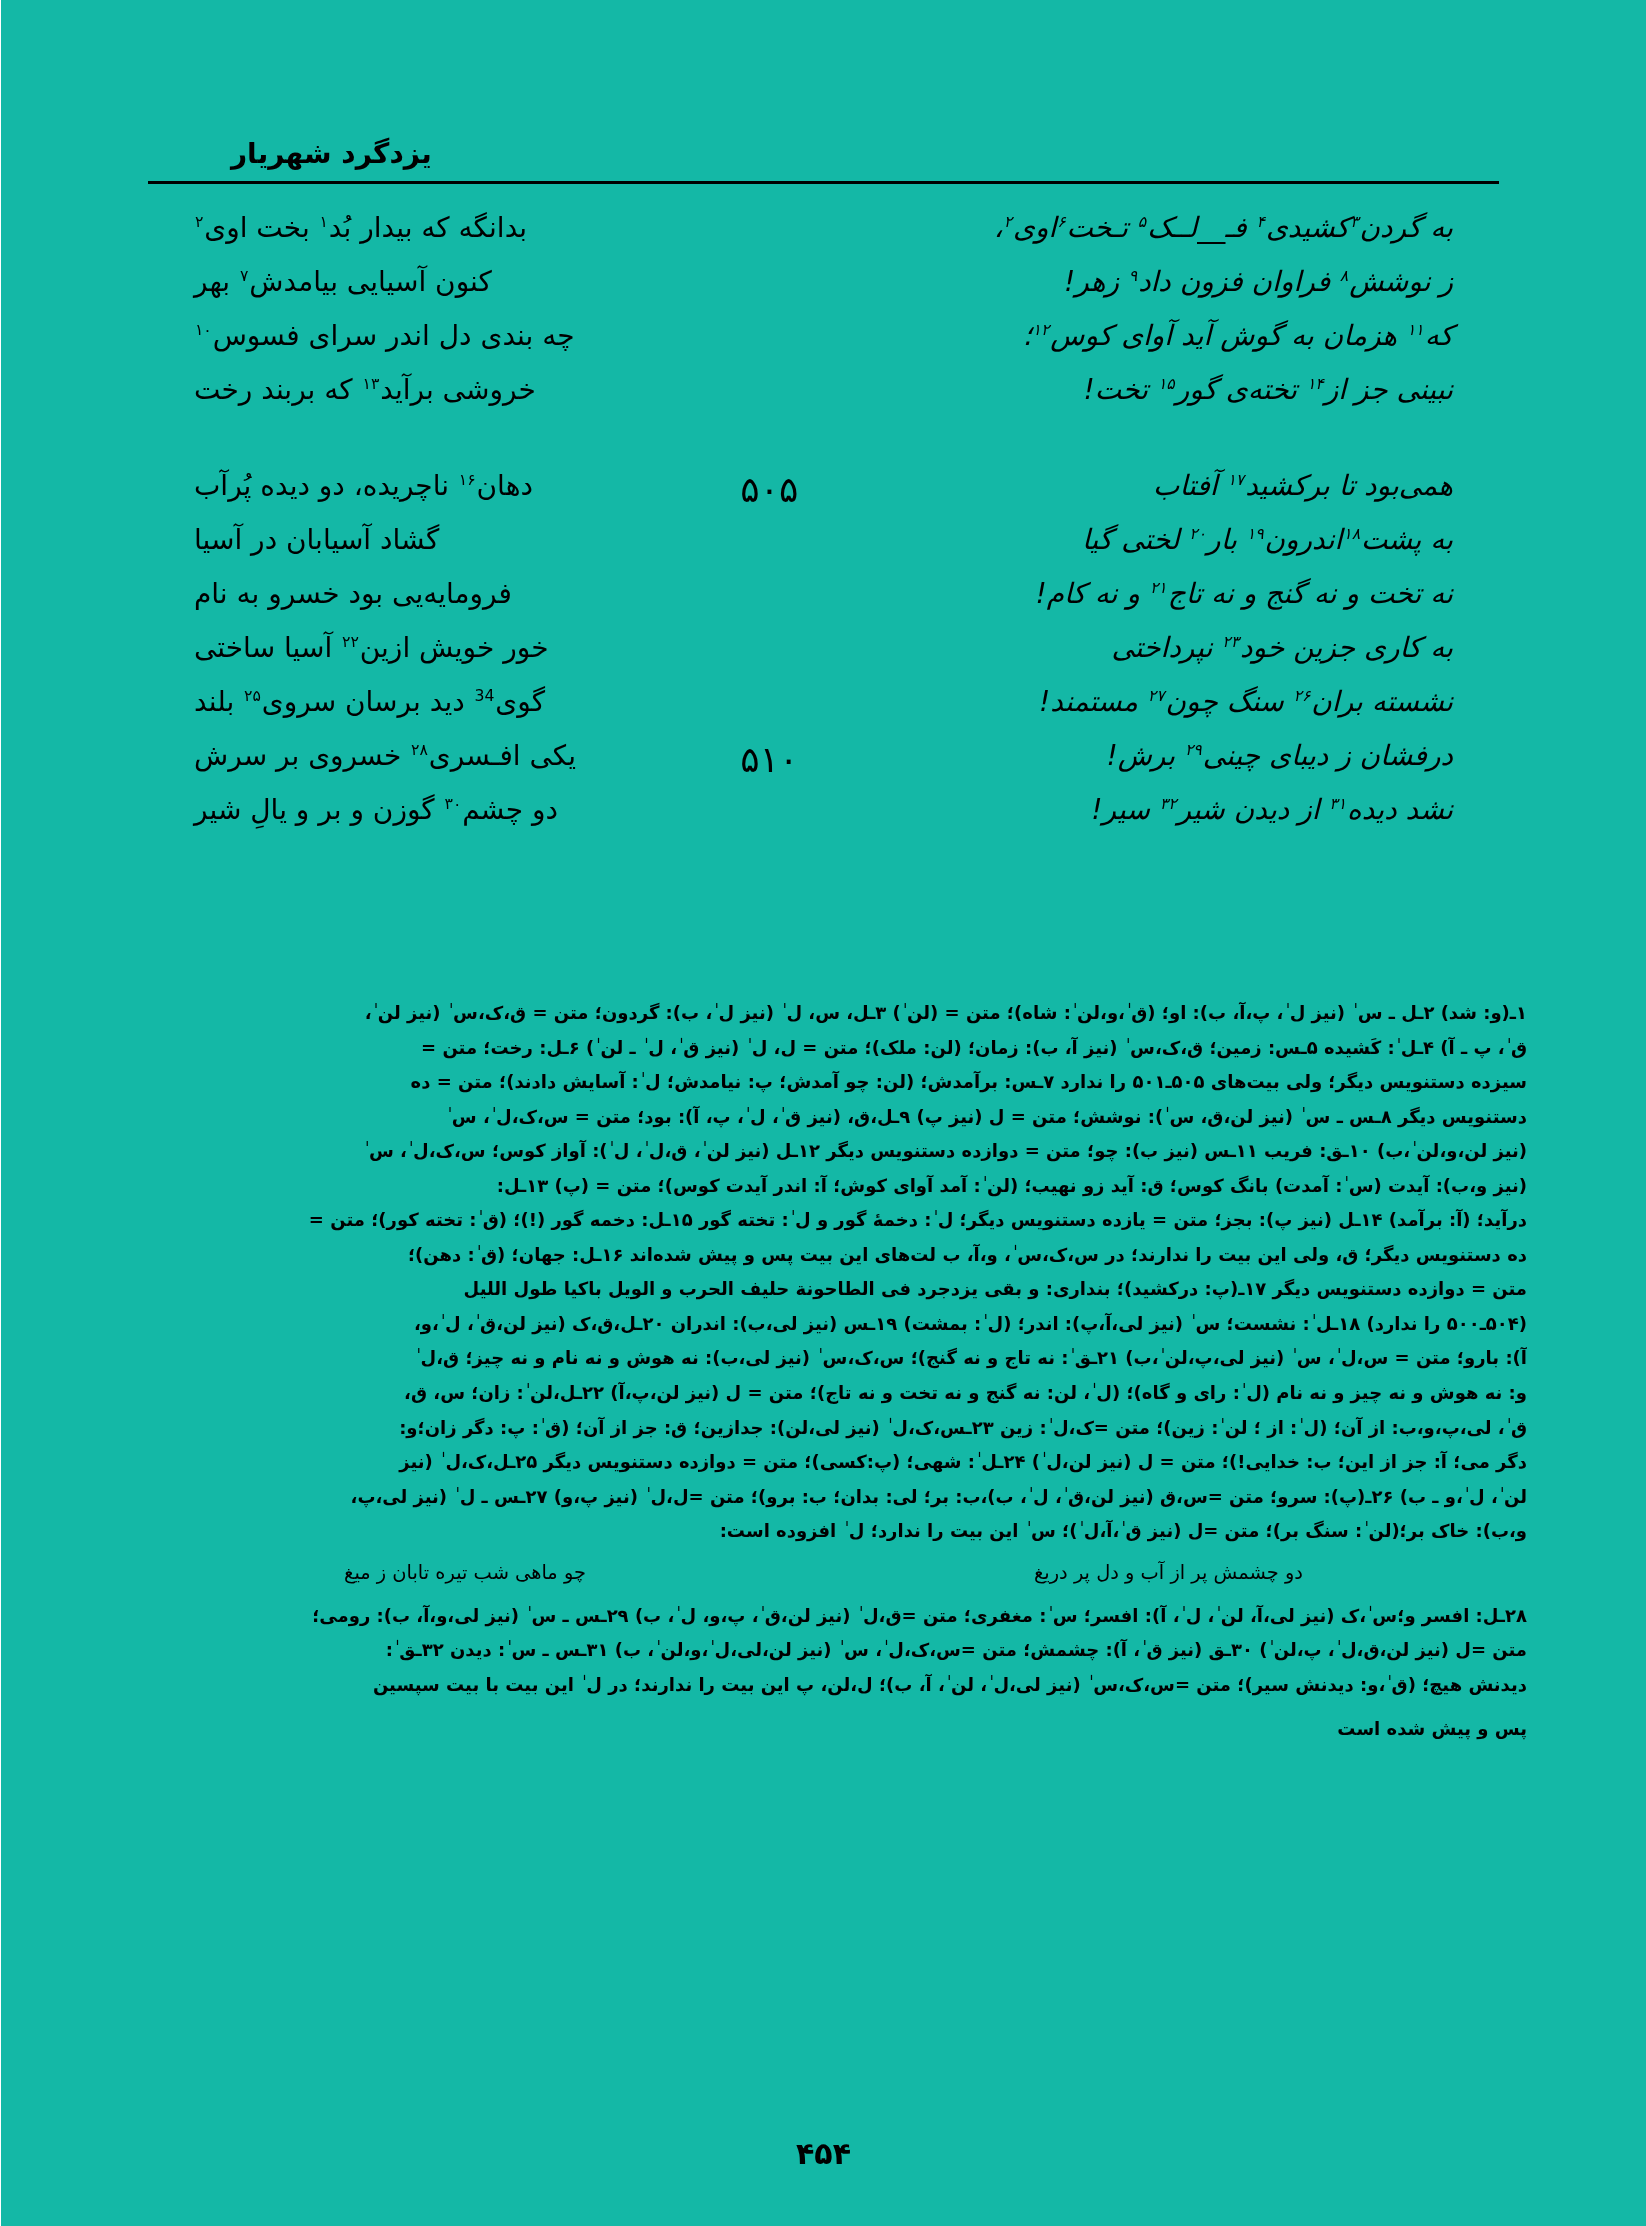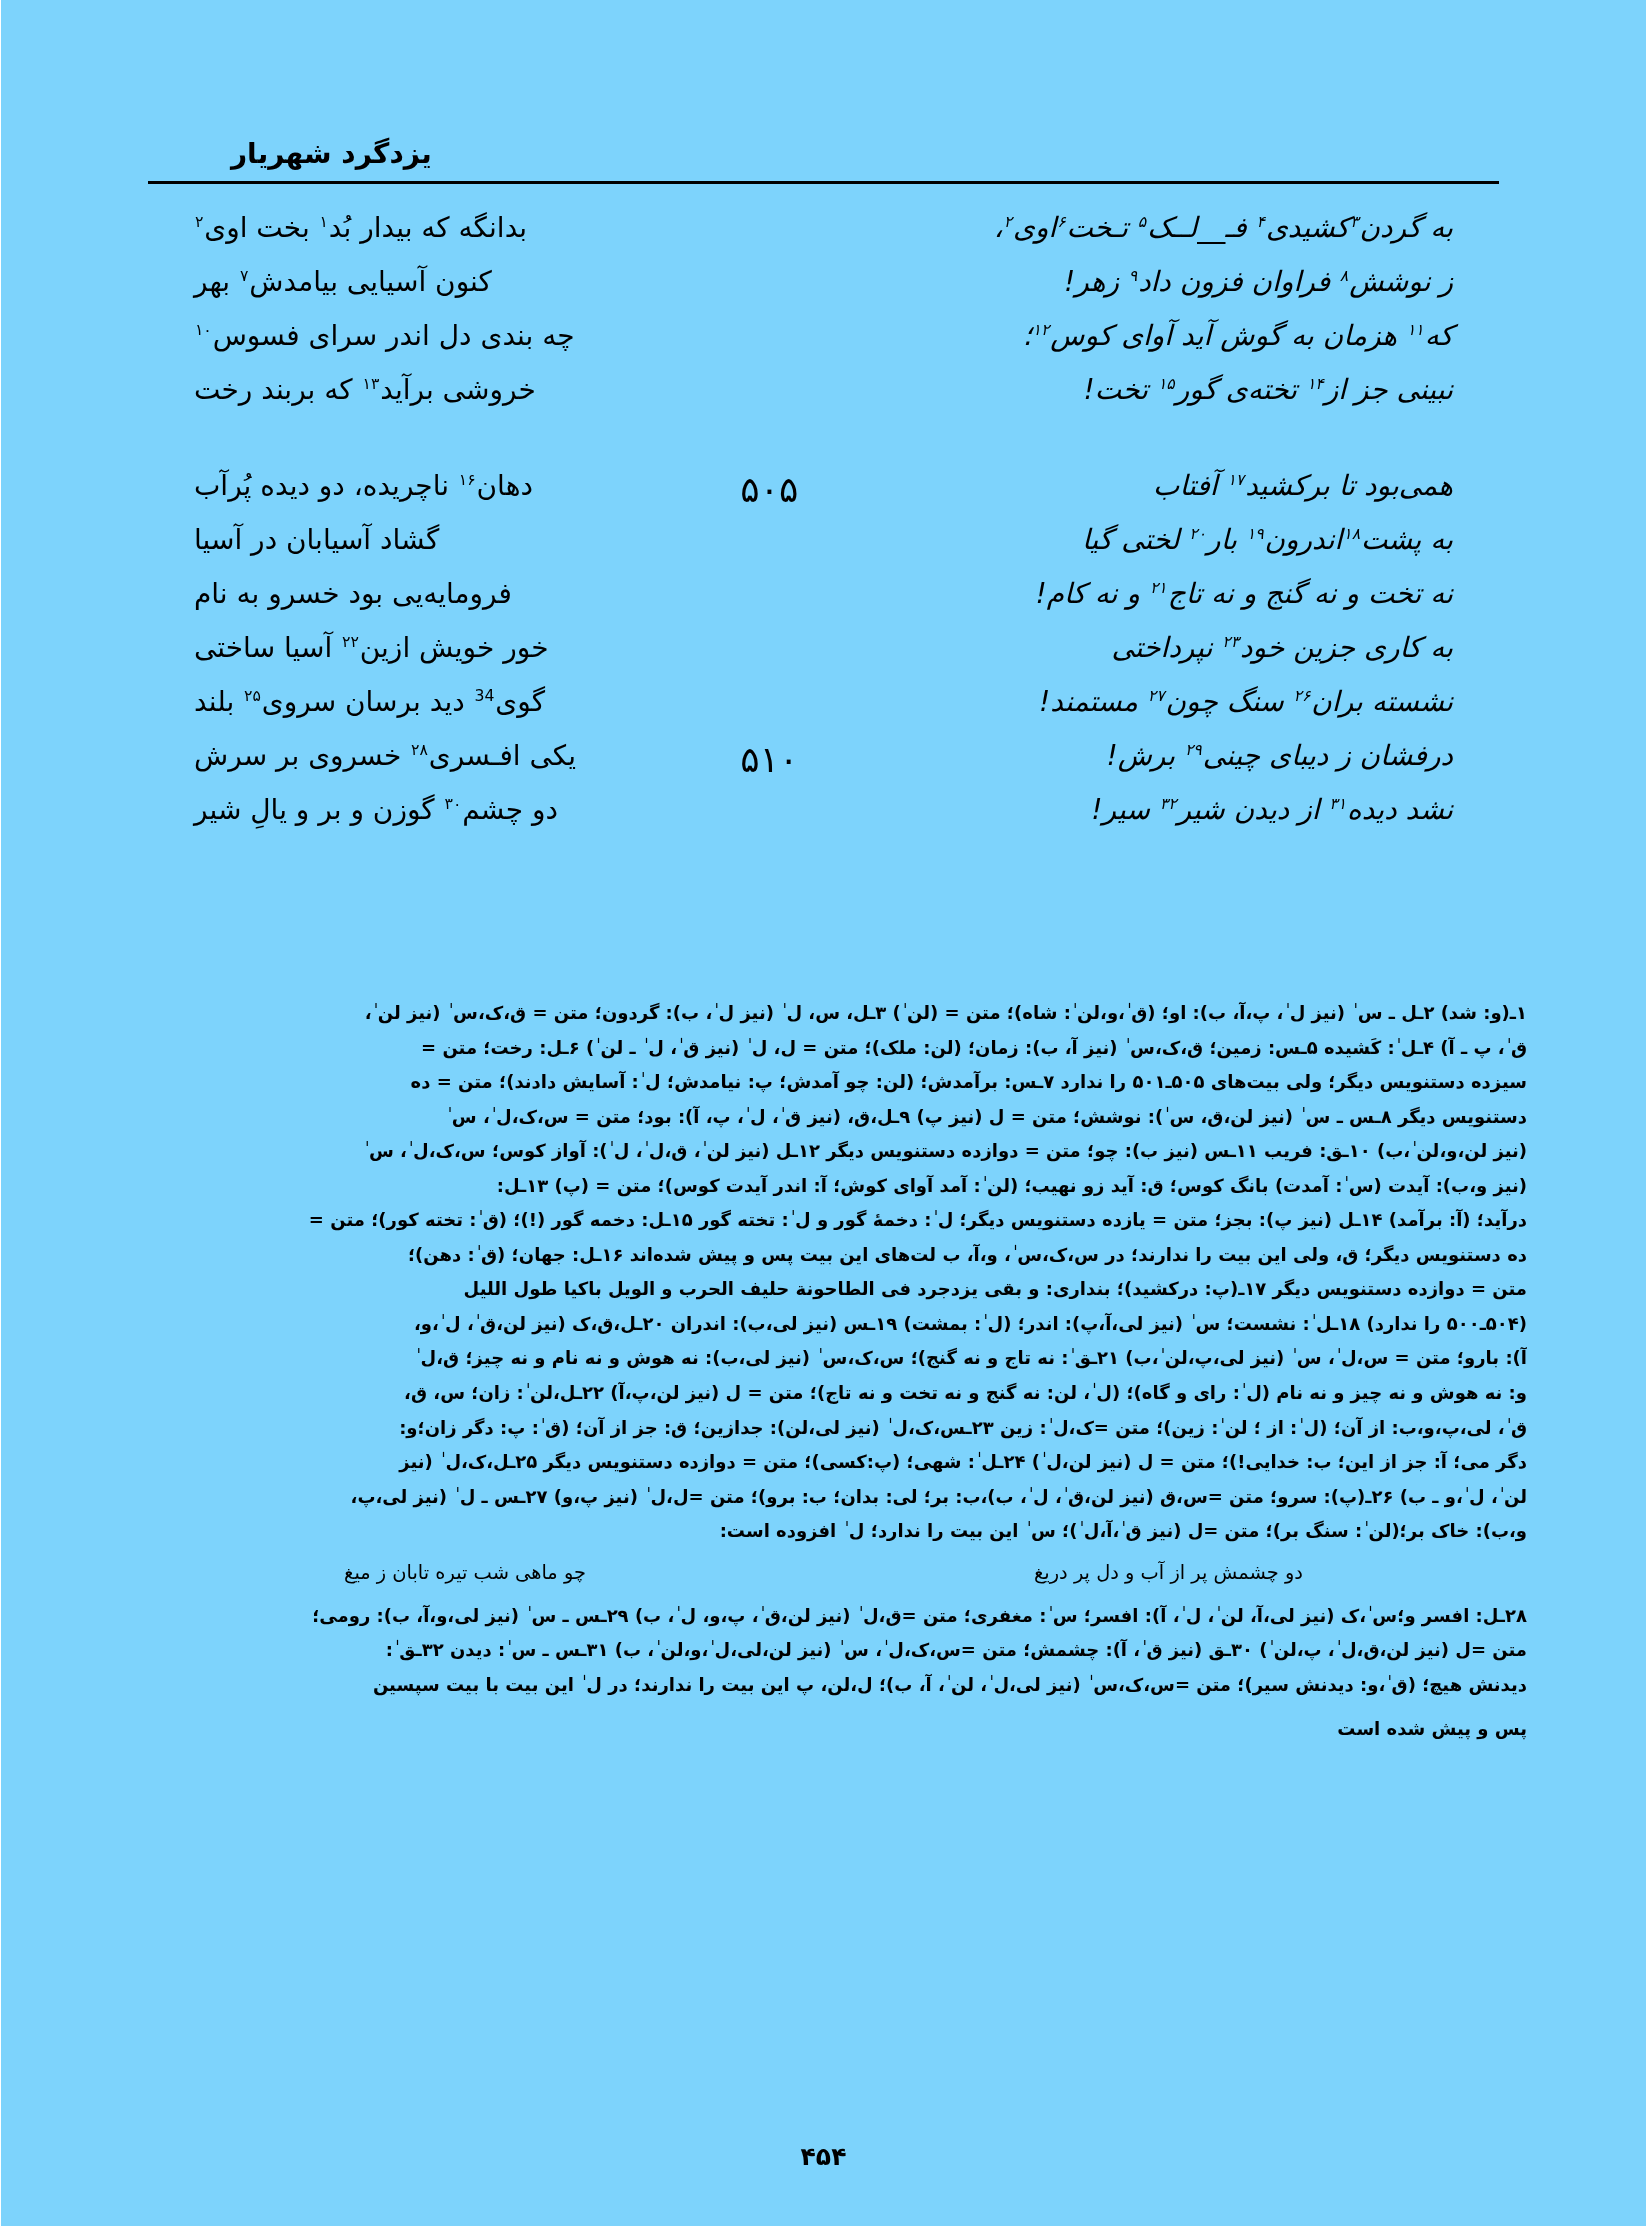--- a/index.html
+++ b/index.html
@@ -14,21 +14,21 @@
     font-family: "DejaVu Sans", "Liberation Sans", sans-serif;
     color: #000000;
     position: relative;
     overflow: hidden;
     direction: rtl;
   }
 
   .page {
     position: absolute;
     inset: 0;
-    background: #7dd3fc;
+    background: #14b8a6;
   }
 
   
   .running-head-wrap {
     position: absolute;
     top: 137px;
     right: 148px;
     left: 148px;
     text-align: left;
   }
@@ -131,21 +131,21 @@
     text-align: right;
   }
 
   
   .folio {
     position: absolute;
     bottom: 55px;
     left: 0;
     right: 0;
     text-align: center;
-    font-size: 25px;
+    font-size: 30px;
     font-weight: bold;
   }
 </style>
 </head>
 <body>
 
 <div class="page">
 
   <div class="running-head-wrap">
     <span class="running-head">یزدگرد شهریار</span>

